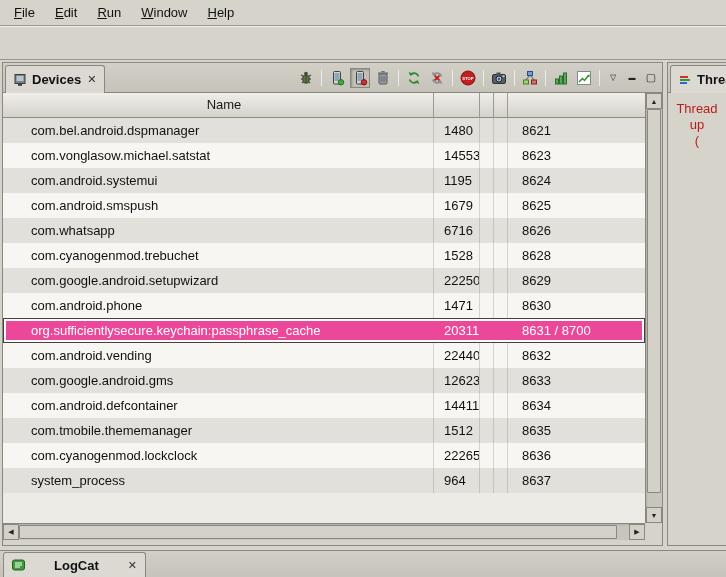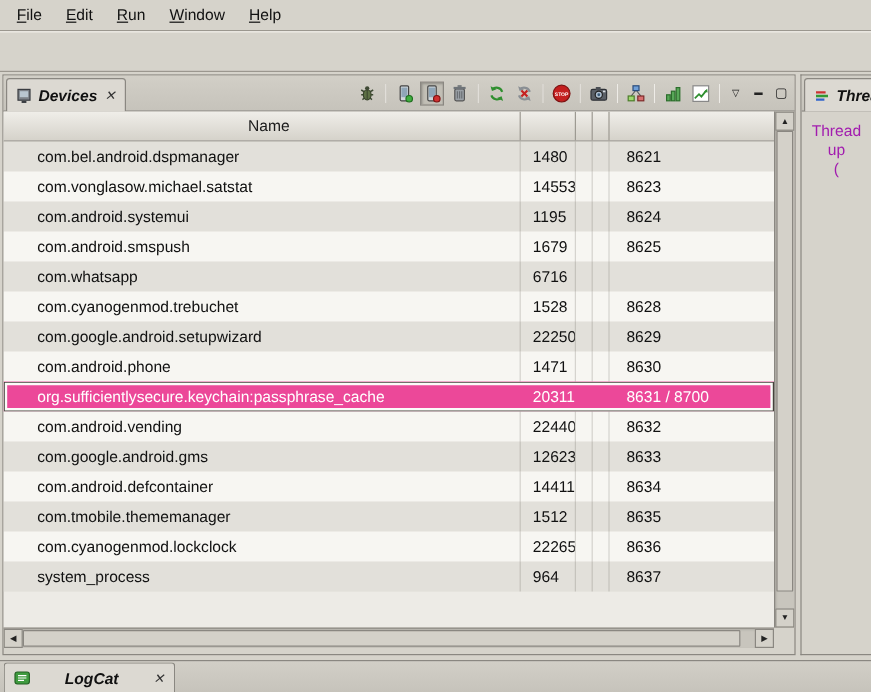--- a/index.html
+++ b/index.html
@@ -36,21 +36,21 @@
 
   .tabbar {
     position:relative; height:30px;
     background:linear-gradient(#d2cfc7,#c6c3bb);
     border-bottom:1px solid #8a8781;
   }
   .tab {
     position:absolute; left:2px; top:2px; height:28px;
     display:flex; align-items:center; gap:5px; padding:0 7px;
     background:#dcd9d2; border:1px solid #8a8781; border-bottom:none;
-    border-radius:3px 3px 0 0; font-weight:bold; white-space:nowrap;font-style:italic;
+    border-radius:3px 3px 0 0; font-weight:bold; white-space:nowrap;
   }
   .tab .close { font-size:11px; color:#333; padding:0 1px; cursor:default; font-weight:normal;}
 
   
   .panel-toolbar {
     position:absolute; right:3px; top:0; height:29px;
     display:flex; align-items:center; gap:3px;
   }
   .tbtn {
     width:20px; height:20px; display:flex; align-items:center; justify-content:center;
@@ -120,21 +120,21 @@
   .vthumb {
     position:absolute; left:1px; right:1px; top:16px; bottom:30px;
     background:#d4d1c9; border:1px solid #8a8781; border-radius:1px;
   }
   .hthumb {
     position:absolute; top:1px; bottom:1px; left:16px; right:28px;
     background:#d4d1c9; border:1px solid #8a8781; border-radius:1px;
   }
 
   
-  .threads-msg { text-align:center; padding-top:8px; line-height:16px; color:#a21caf; }
+  .threads-msg { text-align:center; padding-top:8px; line-height:16px; color:#b91c1c; }
 
   
   .bottom-strip {
     position:absolute; left:0; top:550px; width:726px; height:27px;
     background:linear-gradient(#d2cfc7,#c6c3bb);
     border-top:1px solid #8a8781;
   }
   .bottom-strip .tab { height:25px; top:1px; left:3px;gap:28px; }
 
   svg { display:block; }
@@ -315,20 +315,21 @@
     <div class="cell cell-a"></div>
     <div class="cell cell-b"></div>
     <div class="cell cell-port">8625</div>
   </div>
 
   <div class="trow">
     <div class="cell cell-name">com.whatsapp</div>
     <div class="cell cell-pid">6716</div>
     <div class="cell cell-a"></div>
     <div class="cell cell-b"></div>
+    <div class="cell cell-port">8626</div>
   </div>
 
 
   <div class="trow">
     <div class="cell cell-name">com.cyanogenmod.trebuchet</div>
     <div class="cell cell-pid">1528</div>
     <div class="cell cell-a"></div>
     <div class="cell cell-b"></div>
     <div class="cell cell-port">8628</div>
   </div>

